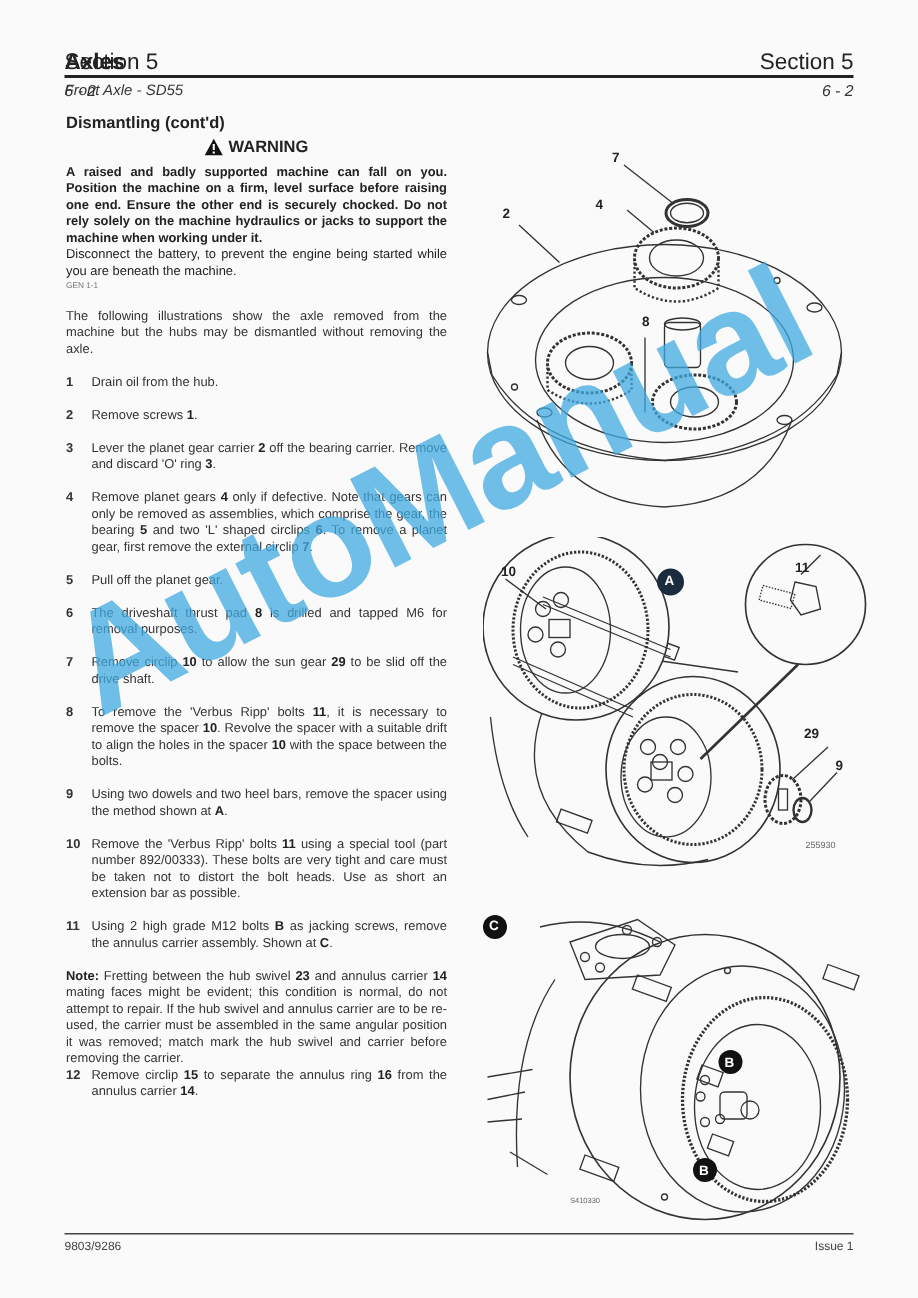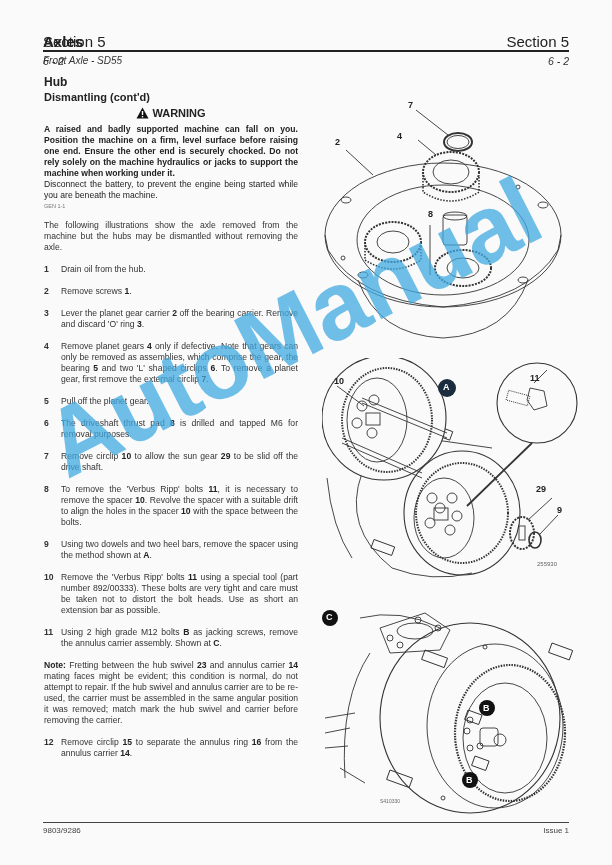--- a/index.html
+++ b/index.html
@@ -17,21 +17,21 @@
   .h-sub { font-weight: bold; font-size: 11px; color: #222; margin-bottom: 4px; }
   .warn-title { text-align: center; font-weight: bold; font-size: 11px; color: #222; margin: 2px 0 5px 0; display: flex; justify-content: center; align-items: center; gap: 3px; }
   .warn-title svg { width: 13px; height: 12px; }
   .warn-text { font-weight: bold; text-align: justify; color: #222; }
   .warn-text2 { font-weight: normal; text-align: justify; color: #222; }
   .gen { font-size: 5.5px; color: #777; margin-bottom: 8px; }
   .para { text-align: justify; margin-bottom: 11px; }
   .step { display: flex; margin-bottom: 11px; }
   .step .num { width: 17px; flex-shrink: 0; font-weight: bold; color: #333; }
   .step .txt { flex: 1; text-align: justify; }
-  .note { text-align: justify; margin-bottom: 11px; }
+  .note { text-align: justify; }
   b { color: #222; }
 
   .footer-rule { position: absolute; left: 43px; right: 43px; top: 822px; height: 1px; background: #444; }
   .footer { position: absolute; left: 43px; right: 43px; top: 826px; display: flex; justify-content: space-between; font-size: 8px; color: #444; }
 
   .fig { position: absolute; }
   .fig-label { position: absolute; font-weight: bold; font-size: 9px; color: #222; }
   .fig-code { position: absolute; font-size: 6px; color: #666; }
 
   .watermark { position: absolute; left: 52px; top: 395px; font-family: "Liberation Sans", sans-serif; font-weight: bold; font-size: 96px; color: rgba(64,170,225,0.75); transform: rotate(-27deg); transform-origin: left center; white-space: nowrap; letter-spacing: -1px; pointer-events: none; }
@@ -45,21 +45,20 @@
   <span>Section 5</span>
 </div>
 <div class="hdr-rule"></div>
 <div class="hdr-row2">
   <span>6 - 2</span>
   <span class="center">Front Axle - SD55</span>
   <span>6 - 2</span>
 </div>
 
 <div class="left-col">
-  <div class="h-hub">Hub</div>
   <div class="h-sub">Dismantling (cont'd)</div>
   <div class="warn-title">
     <svg viewBox="0 0 26 24">
         <path d="M13 1 L25 23 L1 23 Z" fill="#111"></path>
         <rect x="11.6" y="8" width="2.8" height="8" fill="#fff"></rect>
         <rect x="11.6" y="18" width="2.8" height="2.8" fill="#fff"></rect>
       </svg>
     <span>WARNING</span>
   </div>
   <div class="warn-text">A raised and badly supported machine can fall on you. Position the machine on a firm, level surface before raising one end. Ensure the other end is securely chocked. Do not rely solely on the machine hydraulics or jacks to support the machine when working under it.</div>

